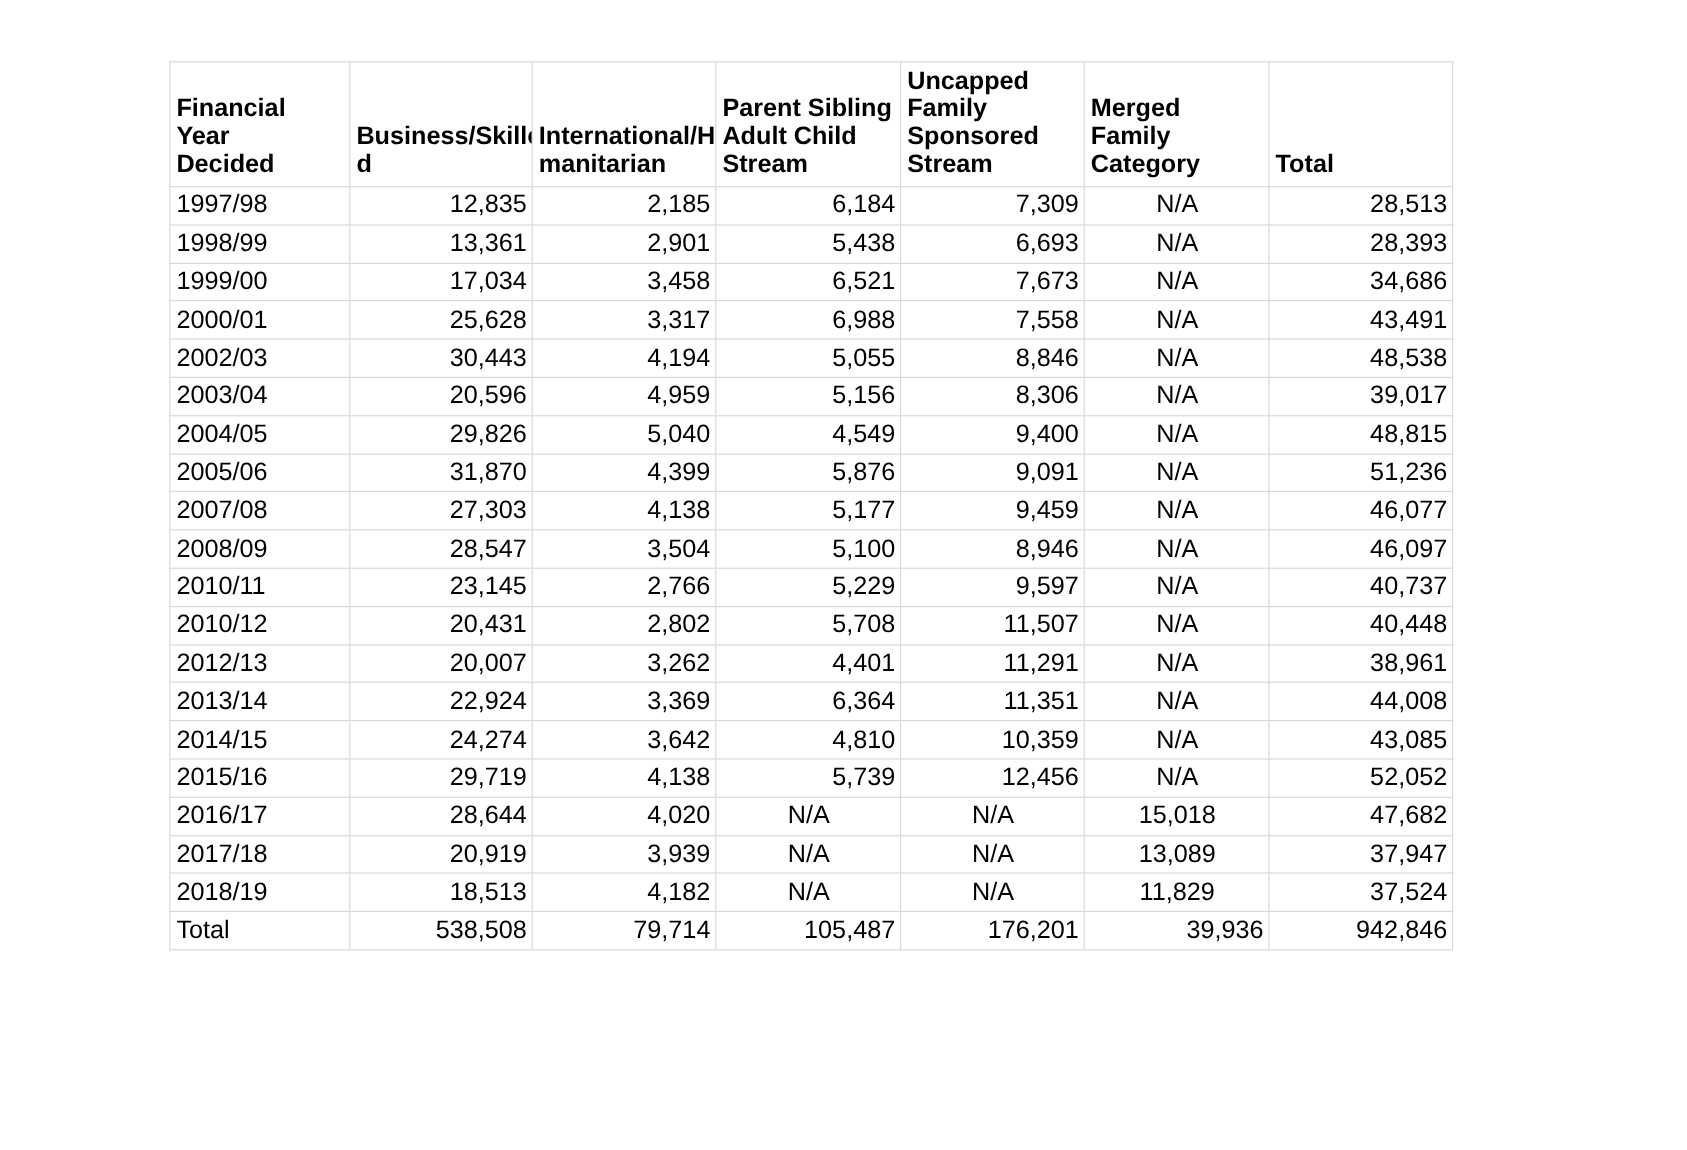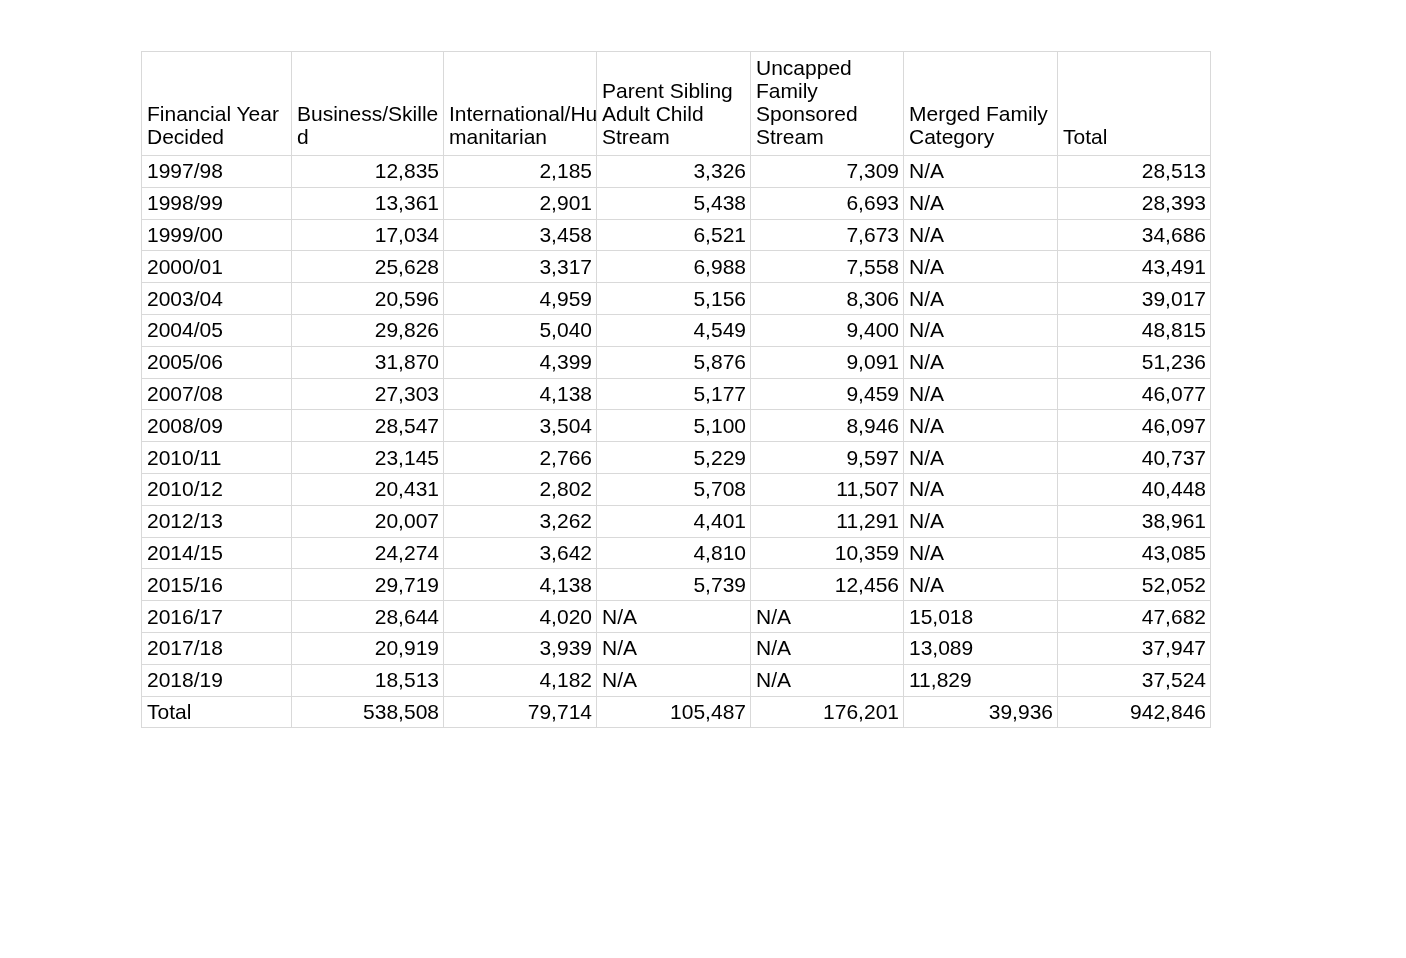--- a/index.html
+++ b/index.html
@@ -41,35 +41,35 @@
   col.c2 { width: 153px; }
   col.c3 { width: 154px; }
   col.c4 { width: 153px; }
   col.c5 { width: 154px; }
   col.c6 { width: 153px; }
 
   thead tr { height: 101px; }
   tbody tr { height: 31.8px; }
 
   th.header-cell {
-    font-weight: normal;
+    font-weight: bold;
     text-align: left;
     vertical-align: bottom;
     white-space: pre-line;
     line-height: 23px;
     padding: 4px 4px 7px 5px;
   }
   td.body-cell {
     vertical-align: middle;
     line-height: 24px;
     padding: 0 4px 0 5px;
   }
   td.align-left   { text-align: left; }
   td.align-right  { text-align: right; }
-  td.align-center { }
+  td.align-center { text-align: center; }
 </style>
 </head>
 <body>
 
 <div class="page">
   <div class="table-wrap">
     <table class="data-table">
       <colgroup>
         <col class="c0">
           <col class="c1">
@@ -98,21 +98,21 @@
 Category</th>
           <th class="header-cell">Total</th>
         </tr>
       </thead>
       <tbody>
 
       <tr>
             <td class="body-cell align-left">1997/98</td>
             <td class="body-cell align-right">12,835</td>
             <td class="body-cell align-right">2,185</td>
-            <td class="body-cell align-right">3,326</td>
+            <td class="body-cell align-right">6,184</td>
             <td class="body-cell align-right">7,309</td>
             <td class="body-cell align-center">N/A</td>
             <td class="body-cell align-right">28,513</td>
           </tr>
           <tr>
             <td class="body-cell align-left">1998/99</td>
             <td class="body-cell align-right">13,361</td>
             <td class="body-cell align-right">2,901</td>
             <td class="body-cell align-right">5,438</td>
             <td class="body-cell align-right">6,693</td>
@@ -131,20 +131,29 @@
           <tr>
             <td class="body-cell align-left">2000/01</td>
             <td class="body-cell align-right">25,628</td>
             <td class="body-cell align-right">3,317</td>
             <td class="body-cell align-right">6,988</td>
             <td class="body-cell align-right">7,558</td>
             <td class="body-cell align-center">N/A</td>
             <td class="body-cell align-right">43,491</td>
           </tr>
           <tr>
+            <td class="body-cell align-left">2002/03</td>
+            <td class="body-cell align-right">30,443</td>
+            <td class="body-cell align-right">4,194</td>
+            <td class="body-cell align-right">5,055</td>
+            <td class="body-cell align-right">8,846</td>
+            <td class="body-cell align-center">N/A</td>
+            <td class="body-cell align-right">48,538</td>
+          </tr>
+          <tr>
             <td class="body-cell align-left">2003/04</td>
             <td class="body-cell align-right">20,596</td>
             <td class="body-cell align-right">4,959</td>
             <td class="body-cell align-right">5,156</td>
             <td class="body-cell align-right">8,306</td>
             <td class="body-cell align-center">N/A</td>
             <td class="body-cell align-right">39,017</td>
           </tr>
           <tr>
             <td class="body-cell align-left">2004/05</td>
@@ -201,20 +210,29 @@
             <td class="body-cell align-right">40,448</td>
           </tr>
           <tr>
             <td class="body-cell align-left">2012/13</td>
             <td class="body-cell align-right">20,007</td>
             <td class="body-cell align-right">3,262</td>
             <td class="body-cell align-right">4,401</td>
             <td class="body-cell align-right">11,291</td>
             <td class="body-cell align-center">N/A</td>
             <td class="body-cell align-right">38,961</td>
+          </tr>
+          <tr>
+            <td class="body-cell align-left">2013/14</td>
+            <td class="body-cell align-right">22,924</td>
+            <td class="body-cell align-right">3,369</td>
+            <td class="body-cell align-right">6,364</td>
+            <td class="body-cell align-right">11,351</td>
+            <td class="body-cell align-center">N/A</td>
+            <td class="body-cell align-right">44,008</td>
           </tr>
           <tr>
             <td class="body-cell align-left">2014/15</td>
             <td class="body-cell align-right">24,274</td>
             <td class="body-cell align-right">3,642</td>
             <td class="body-cell align-right">4,810</td>
             <td class="body-cell align-right">10,359</td>
             <td class="body-cell align-center">N/A</td>
             <td class="body-cell align-right">43,085</td>
           </tr>

